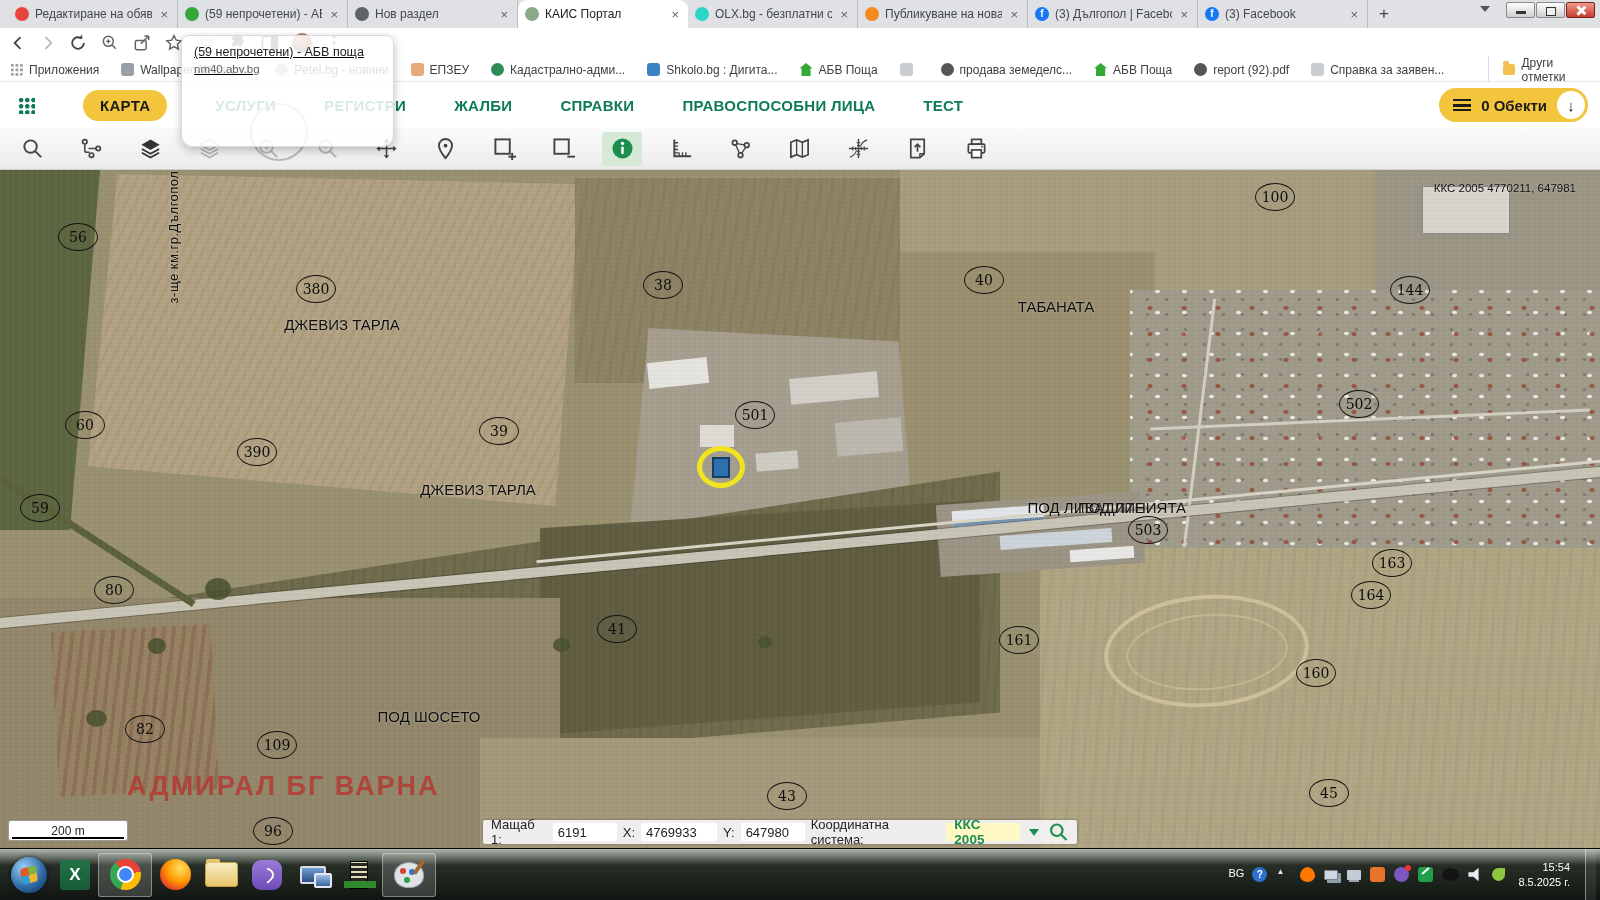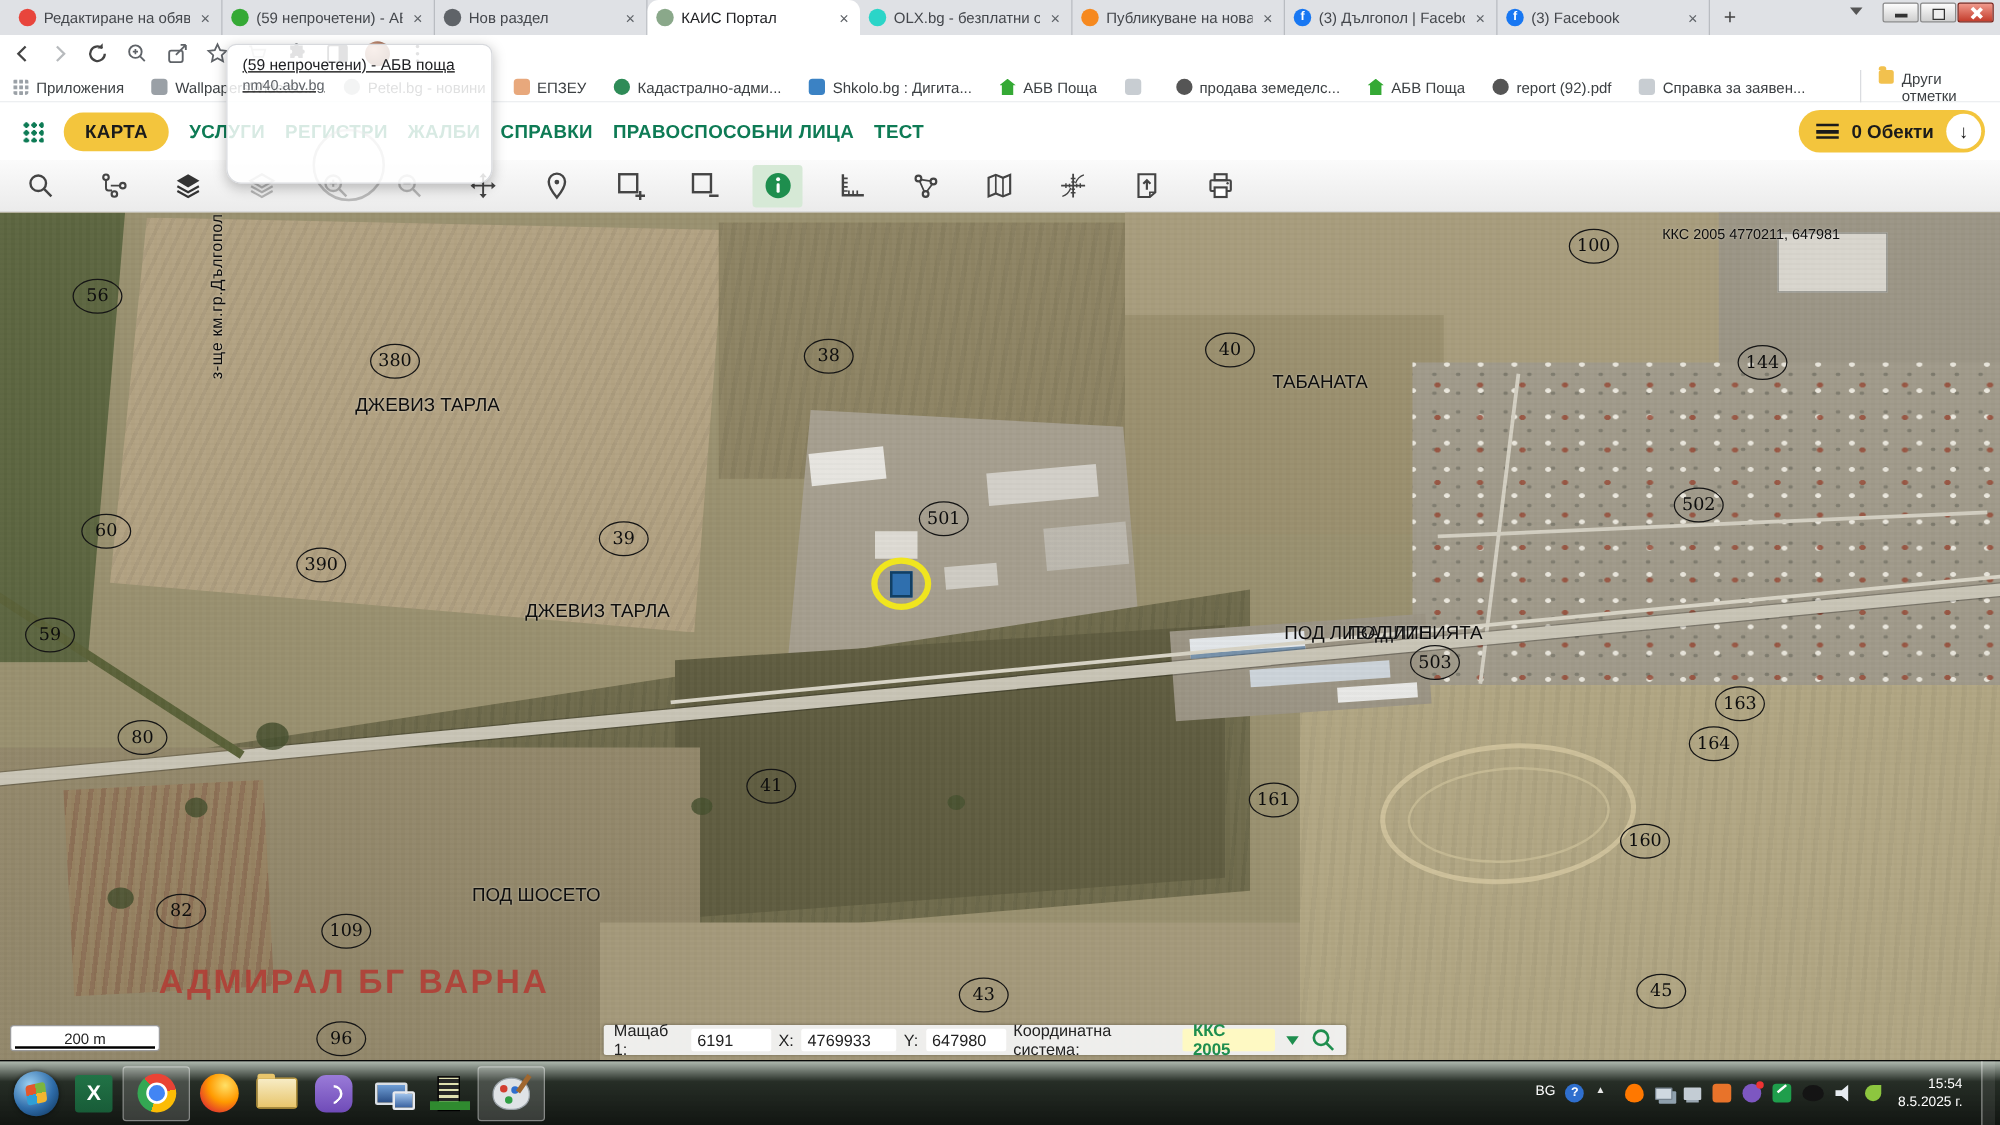--- a/index.html
+++ b/index.html
@@ -33,26 +33,26 @@
   .avatar{width:20px;height:20px;border-radius:50%;background:radial-gradient(circle at 35% 30%,#d9a188,#8c5a43 70%,#5d3a2a);}
 
   
   .bmbar{position:absolute;top:58px;left:0;width:1600px;height:24px;background:#fff;display:flex;align-items:center;padding:0 10px;gap:22px;font-size:12px;color:#3c4043;border-bottom:1px solid #e8eaed;}
   .bm{display:flex;align-items:center;gap:6px;white-space:nowrap;}
   .bm-ico{width:13px;height:13px;border-radius:3px;flex:none;}
   .bm.round .bm-ico{border-radius:50%;}
   .bm.grid .bm-ico{background:radial-gradient(circle,#9aa0a6 1.6px,transparent 1.8px) !important;background-size:4.6px 4.6px !important;}
   .bm.house .bm-ico{clip-path:polygon(50% 0,100% 40%,85% 40%,85% 100%,15% 100%,15% 40%,0 40%);border-radius:0;}
   .bm-spacer{flex:1;}
-  .bm-other{display:flex;align-items:flex-start;gap:6px;border-left:1px solid #dadce0;padding-left:14px;}
+  .bm-other{display:flex;align-items:center;gap:6px;border-left:1px solid #dadce0;padding-left:14px;}
   .folder-ico{width:14px;height:11px;background:#f2c14e;border-radius:2px;position:relative;}
   .folder-ico::before{content:"";position:absolute;top:-3px;left:0;width:6px;height:3px;background:#f2c14e;border-radius:2px 2px 0 0;}
 
   
-  .sitenav{position:absolute;top:82px;left:0;width:1600px;height:46px;background:#fff;display:flex;align-items:center;gap:16px;padding:0 18px;}
+  .sitenav{position:absolute;top:82px;left:0;width:1600px;height:46px;background:#fff;display:flex;align-items:center;gap:48px;padding:0 18px;}
   .appgrid{width:17px;height:17px;background:radial-gradient(circle,#0e7b55 2px,transparent 2.3px);background-size:6.2px 6.2px;flex:none;}
   .nav-item{font-size:15px;font-weight:bold;color:#0e7b55;letter-spacing:.3px;white-space:nowrap;}
   .nav-item.active{background:#f3c53d;color:#1b1b1b;border-radius:17px;padding:7px 17px;}
   .objects-pill{position:absolute;right:12px;top:6px;height:34px;background:#f3c53d;border-radius:17px;display:flex;align-items:center;gap:10px;padding:0 3px 0 14px;}
   .hamb{width:18px;height:12px;border-top:2.5px solid #1b1b1b;border-bottom:2.5px solid #1b1b1b;position:relative;}
   .hamb::after{content:"";position:absolute;left:0;top:3px;width:18px;height:2.5px;background:#1b1b1b;}
   .objects-label{font-size:15px;font-weight:bold;color:#1b1b1b;white-space:nowrap;}
   .obj-circle{width:28px;height:28px;border-radius:50%;background:#fff;display:flex;align-items:center;justify-content:center;font-size:15px;color:#111;}
 
   
@@ -548,21 +548,21 @@
       <div class="parcel" style="left: 787px; top: 626px;">43</div>
       <div class="parcel" style="left: 1329px; top: 623px;">45</div>
       <div class="parcel" style="left: 273px; top: 661px;">96</div>
     <div class="map-label" style="left: 342px; top: 154px;">ДЖЕВИЗ ТАРЛА</div>
       <div class="map-label" style="left: 478px; top: 319px;">ДЖЕВИЗ ТАРЛА</div>
       <div class="map-label" style="left: 1056px; top: 136px;">ТАБАНАТА</div>
       <div class="map-label" style="left: 1086px; top: 337px;">ПОД ЛИВАДИТЕ</div>
       <div class="map-label" style="left: 1132px; top: 337px; text-align: center;">ПОД ЛИНИЯТА</div>
       <div class="map-label" style="left: 429px; top: 546px;">ПОД ШОСЕТО</div>
       <div class="map-label vertical" style="left: 173px; top: 67px;">з-ще км.гр.Дългопол</div>
-      <div class="map-label corner" style="left: 1472px; top: 18px;">ККС 2005 4770211, 647981</div>
+      <div class="map-label corner" style="left: 1576px; top: 18px;">ККС 2005 4770211, 647981</div>
       <div class="map-label watermark" style="left: 127px; top: 616px;">АДМИРАЛ БГ ВАРНА</div>
 
     <div class="scalebar">
       <span>200 m</span>
     </div>
 
     <div class="statusbar">
       <span>Мащаб 1:</span>
       <input value="6191" style="">
       <span>X:</span>

